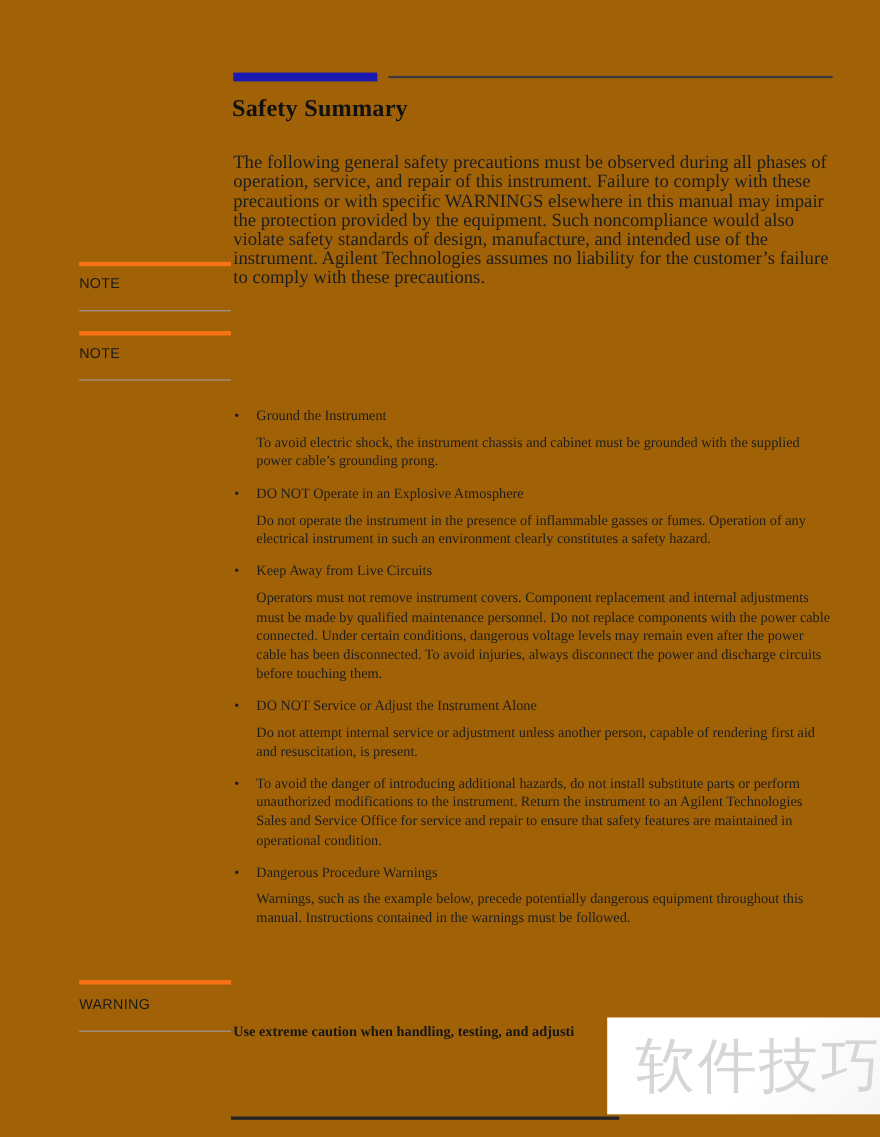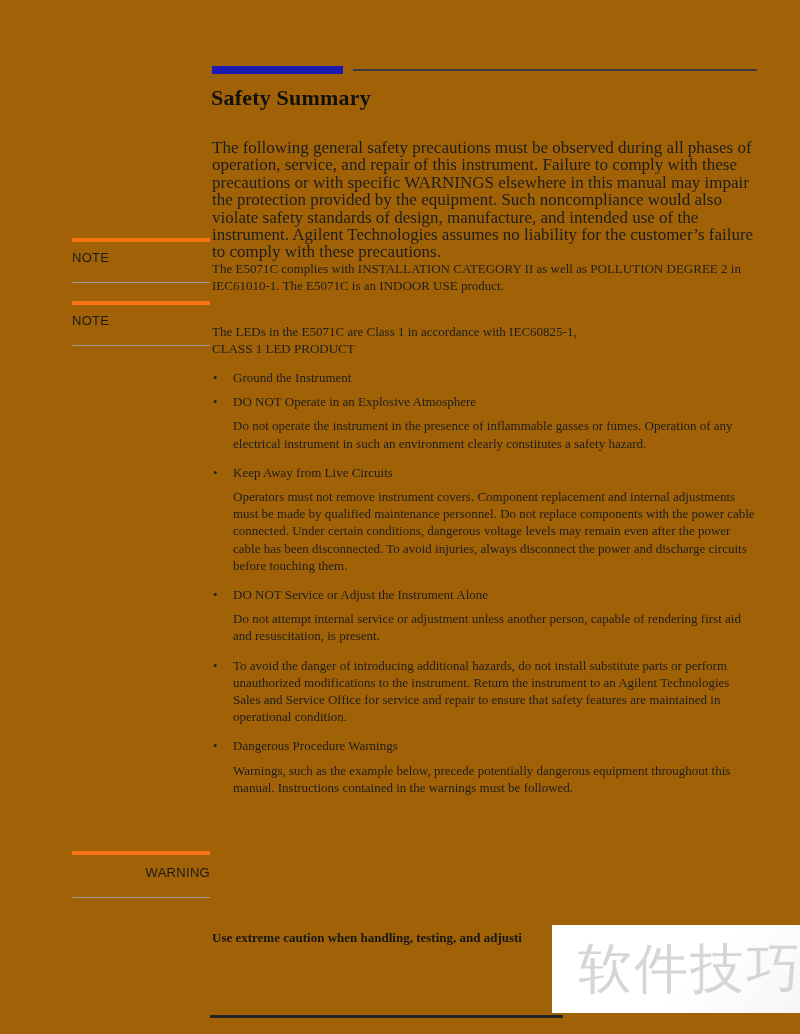--- a/index.html
+++ b/index.html
@@ -62,21 +62,21 @@
     border-bottom: 1px solid #9c9c9c;
     font-family: "Liberation Sans", sans-serif;
     font-weight: normal;
     font-size: 13px;
     color: #1a1a1a;
     letter-spacing: 0.3px;
   }
   .side-label .lbl { display: block; padding-top: 8px; }
   .note1-label { top: 238px; height: 45px; }
   .note2-label { top: 301px; height: 45px; }
-  .warning-label { top: 851px; height: 47px; text-align: right; }
+  .warning-label { top: 891px; height: 47px; }
   .warning-label .lbl { padding-top: 10px; }
 
   .note-text {
     position: absolute;
     left: 212px;
     width: 546px;
     font-size: 13px;
     line-height: 17.4px;
   }
   .note1-text { top: 247px; }
@@ -156,34 +156,32 @@
   <div class="accent-bar"></div>
   <div class="top-rule"></div>
 
   <h1 class="page-title">Safety Summary</h1>
 
   <p class="intro">The following general safety precautions must be observed during all phases of operation, service, and repair of this instrument. Failure to comply with these precautions or with specific WARNINGS elsewhere in this manual may impair the protection provided by the equipment. Such noncompliance would also violate safety standards of design, manufacture, and intended use of the instrument. Agilent Technologies assumes no liability for the customer’s failure to comply with these precautions.</p>
 
   <div class="side-label note1-label">
     <span class="lbl">NOTE</span>
   </div>
-  <p class="note-text note1-text">The E5071C complies with INSTALLATION CATEGORY II as well as POLLUTION DEGREE 2 in IEC61010-1. The E5071C is an INDOOR USE product.</p>
 
   <div class="side-label note2-label">
     <span class="lbl">NOTE</span>
   </div>
-  <p class="note-text note2-text">The LEDs in the E5071C are Class 1 in accordance with IEC60825-1,
-CLASS 1 LED PRODUCT</p>
 
   <div class="bullet-list">
 
     <p class="b-title">
       <span class="bullet">•</span>
       <span>Ground the Instrument</span>
     </p>
+    <p class="b-body">To avoid electric shock, the instrument chassis and cabinet must be grounded with the supplied power cable’s grounding prong.</p>
 
     <p class="b-title">
       <span class="bullet">•</span>
       <span>DO NOT Operate in an Explosive Atmosphere</span>
     </p>
     <p class="b-body">Do not operate the instrument in the presence of inflammable gasses or fumes. Operation of any electrical instrument in such an environment clearly constitutes a safety hazard.</p>
 
     <p class="b-title">
       <span class="bullet">•</span>
       <span>Keep Away from Live Circuits</span>

